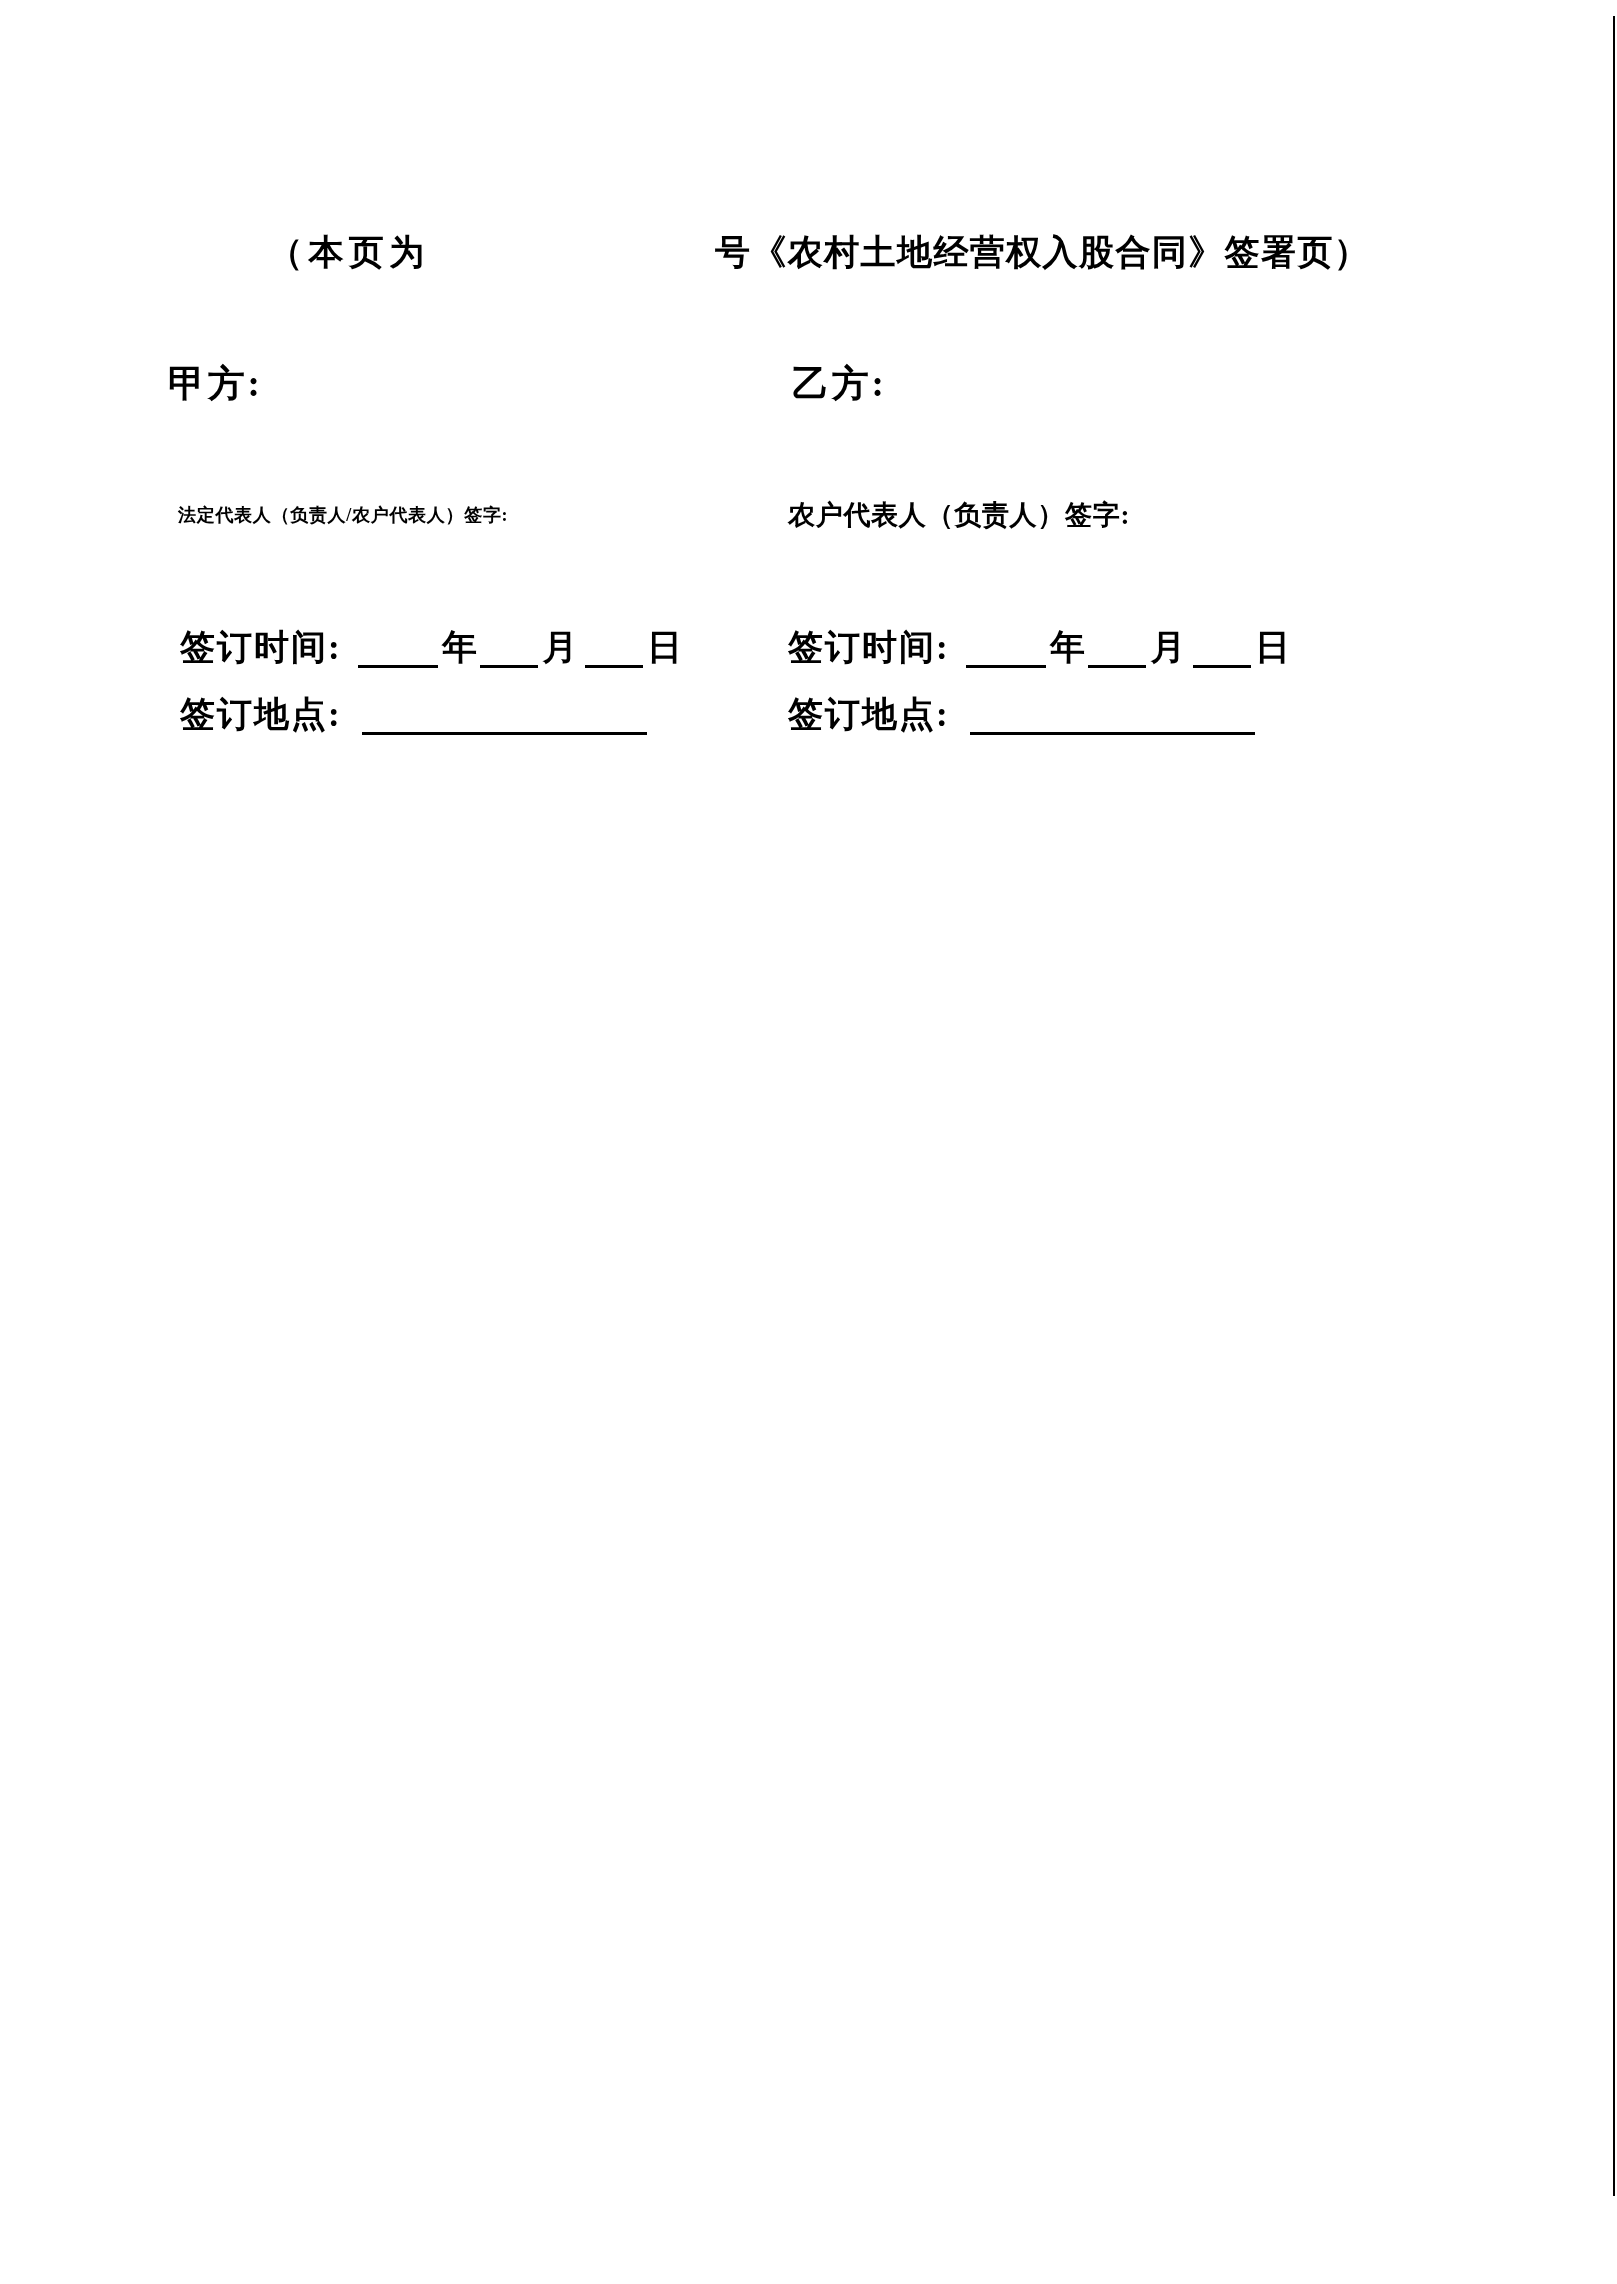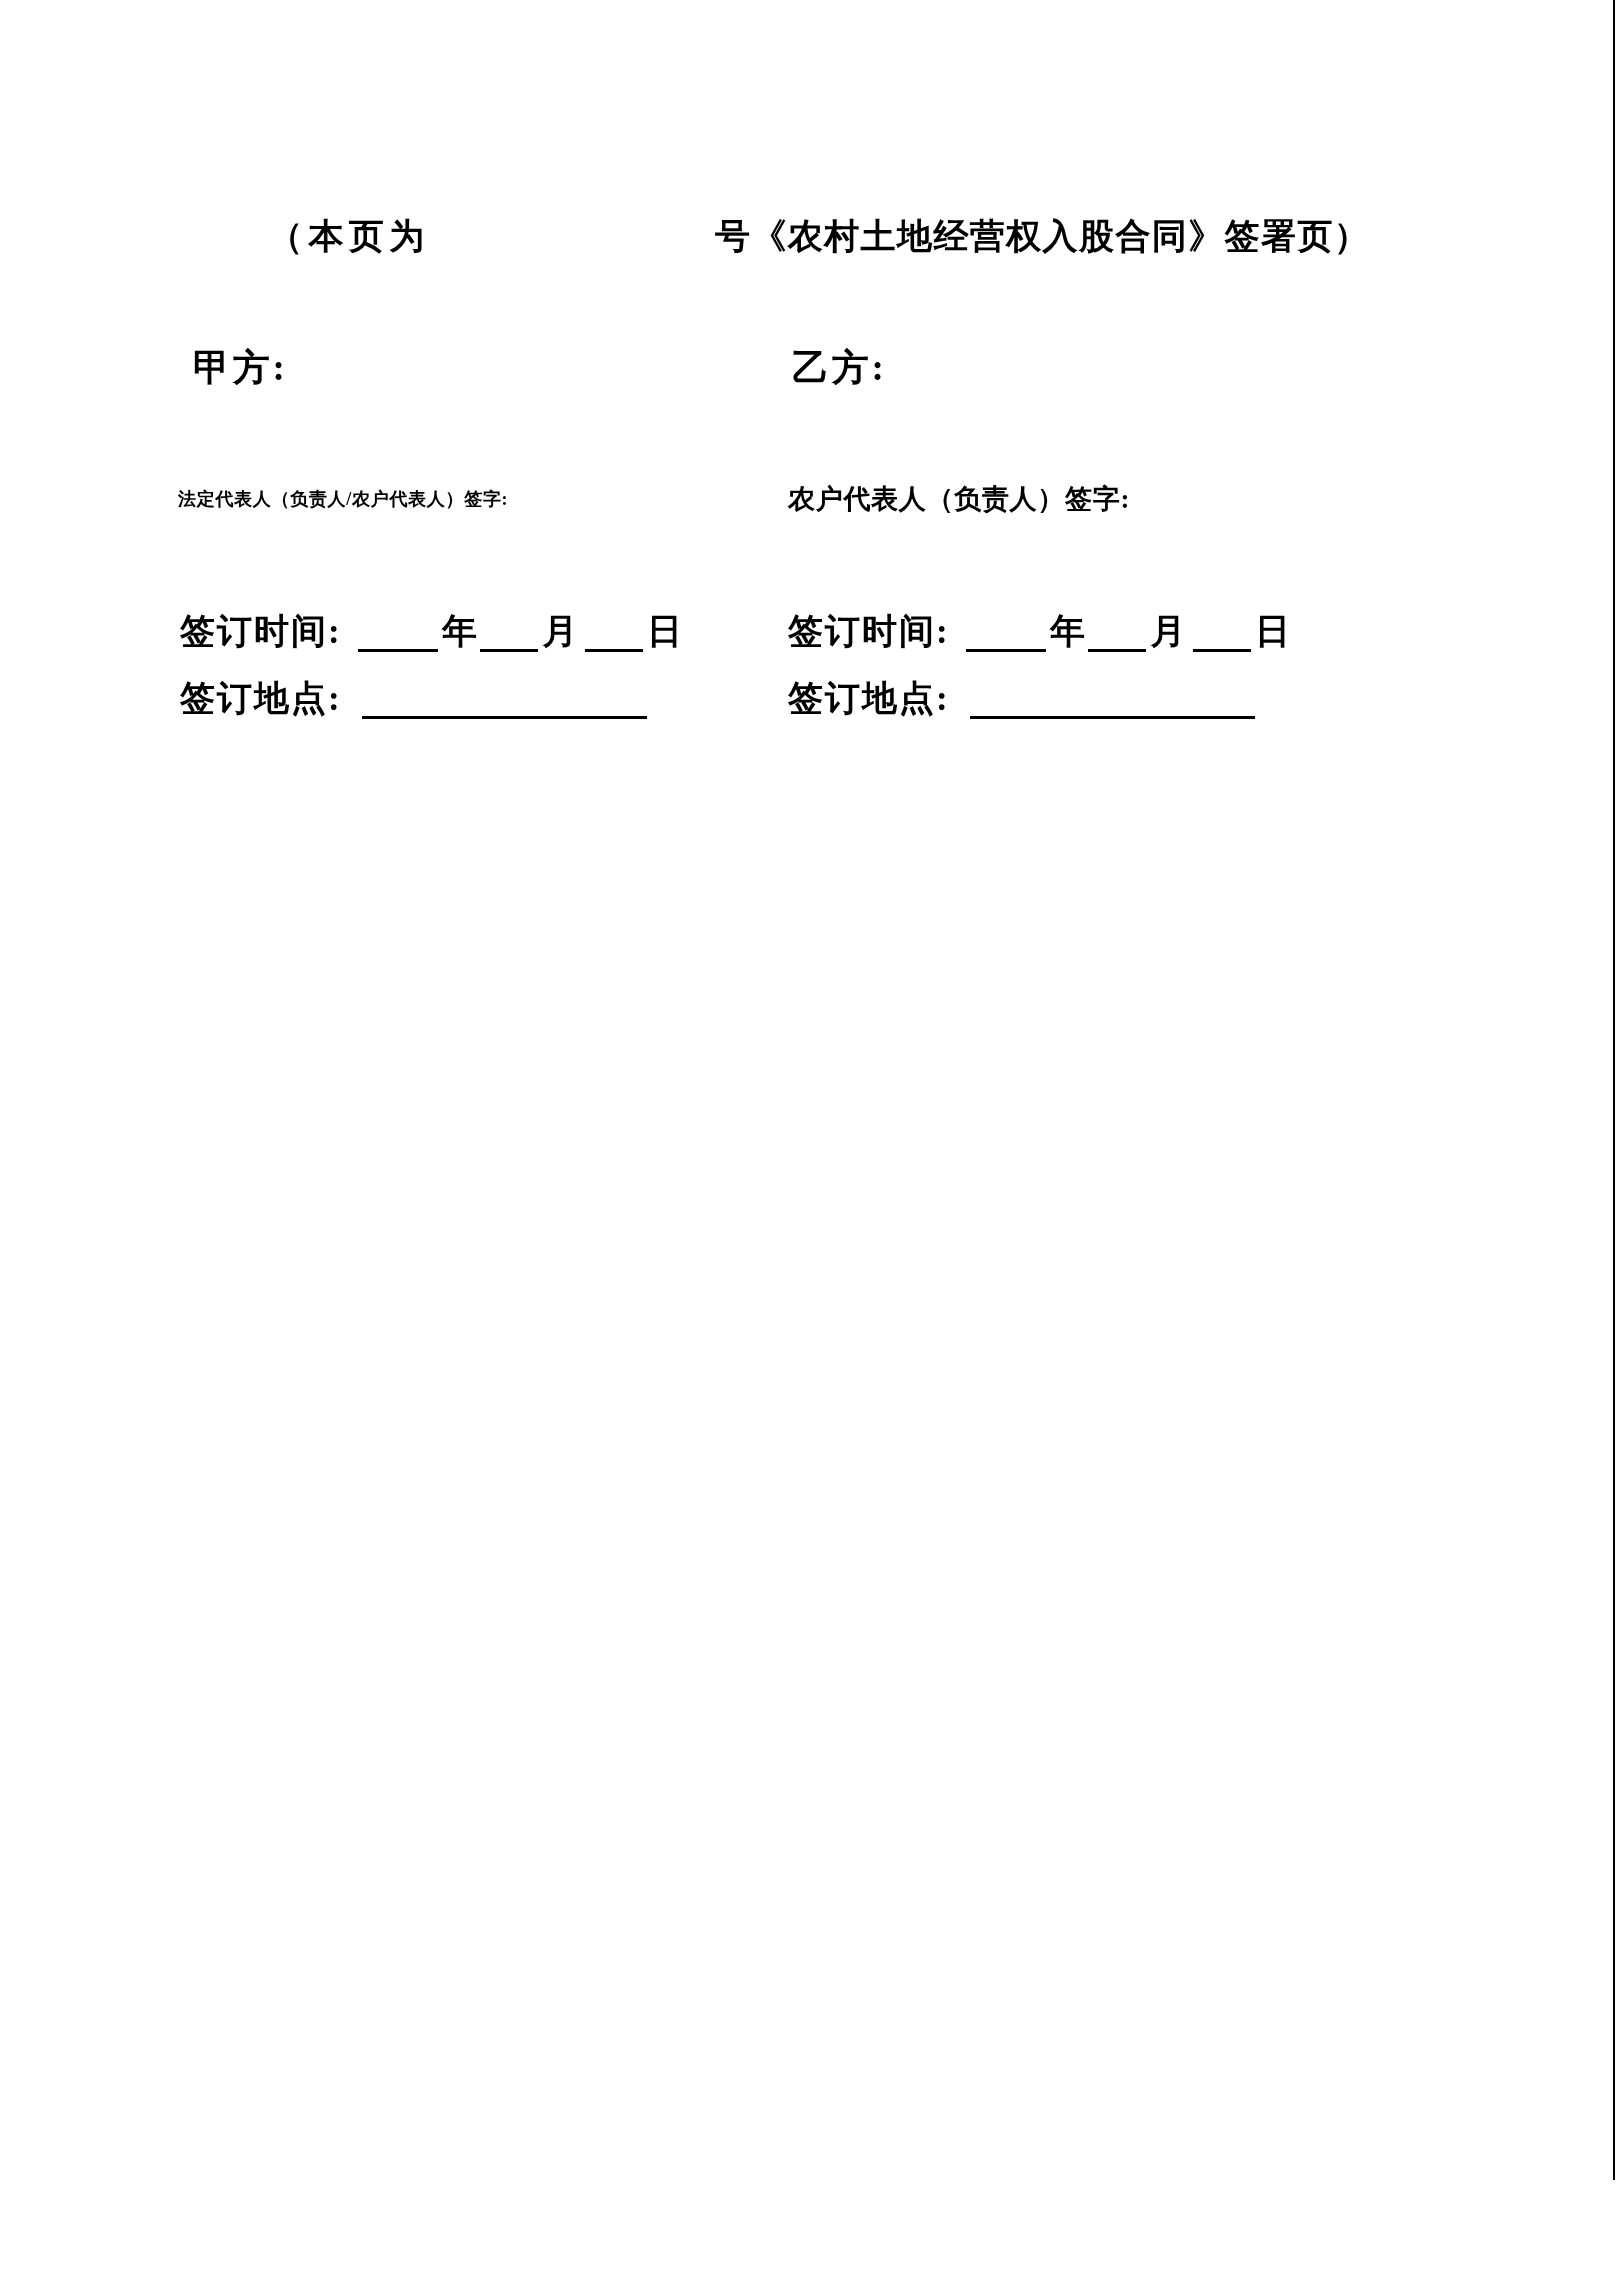--- a/index.html
+++ b/index.html
@@ -9,41 +9,42 @@
   }
   .page {
     position: relative;
     width: 1617px;
     height: 2180px;
     background: #ffffff;
     overflow: hidden;
     font-family: "Liberation Serif", "DejaVu Serif", serif;
     font-weight: 700;
     color: #000000;
+    margin-top: 16px;
   }
   .abs { position: absolute; white-space: nowrap; }
 
   
   .title-prefix {
     left: 268px; top: 216px;
     font-size: 35px; line-height: 41px;
     letter-spacing: 5.4px;
   }
   .title-suffix {
     left: 715px; top: 216px;
     font-size: 35px; line-height: 41px;
     letter-spacing: 1.4px;
   }
   .contract-number-blank {
     left: 441px; top: 218px;
     width: 268px; height: 38px;
   }
 
   
-  .party-a-label { left: 193px; top: 347px; font-size: 37px; line-height: 41px; letter-spacing: 2.7px; }
+  .party-a-label { left: 168px; top: 347px; font-size: 37px; line-height: 41px; letter-spacing: 2.7px; }
   .party-b-label { left: 792px; top: 347px; font-size: 37px; line-height: 41px; letter-spacing: 2.7px; text-align: right; }
 
   
   .rep-a { left: 178px; top: 482px; font-size: 18px; line-height: 34px; letter-spacing: 0.7px; }
   .rep-b { left: 788px; top: 482px; font-size: 27px; line-height: 34px; letter-spacing: 0.7px; }
 
   
   .time-a, .place-a { left: 180px; font-size: 35px; line-height: 41px; letter-spacing: 2px; }
   .time-b, .place-b { left: 788px; font-size: 35px; line-height: 41px; letter-spacing: 2px; }
   .time-a, .time-b { top: 611px; }

